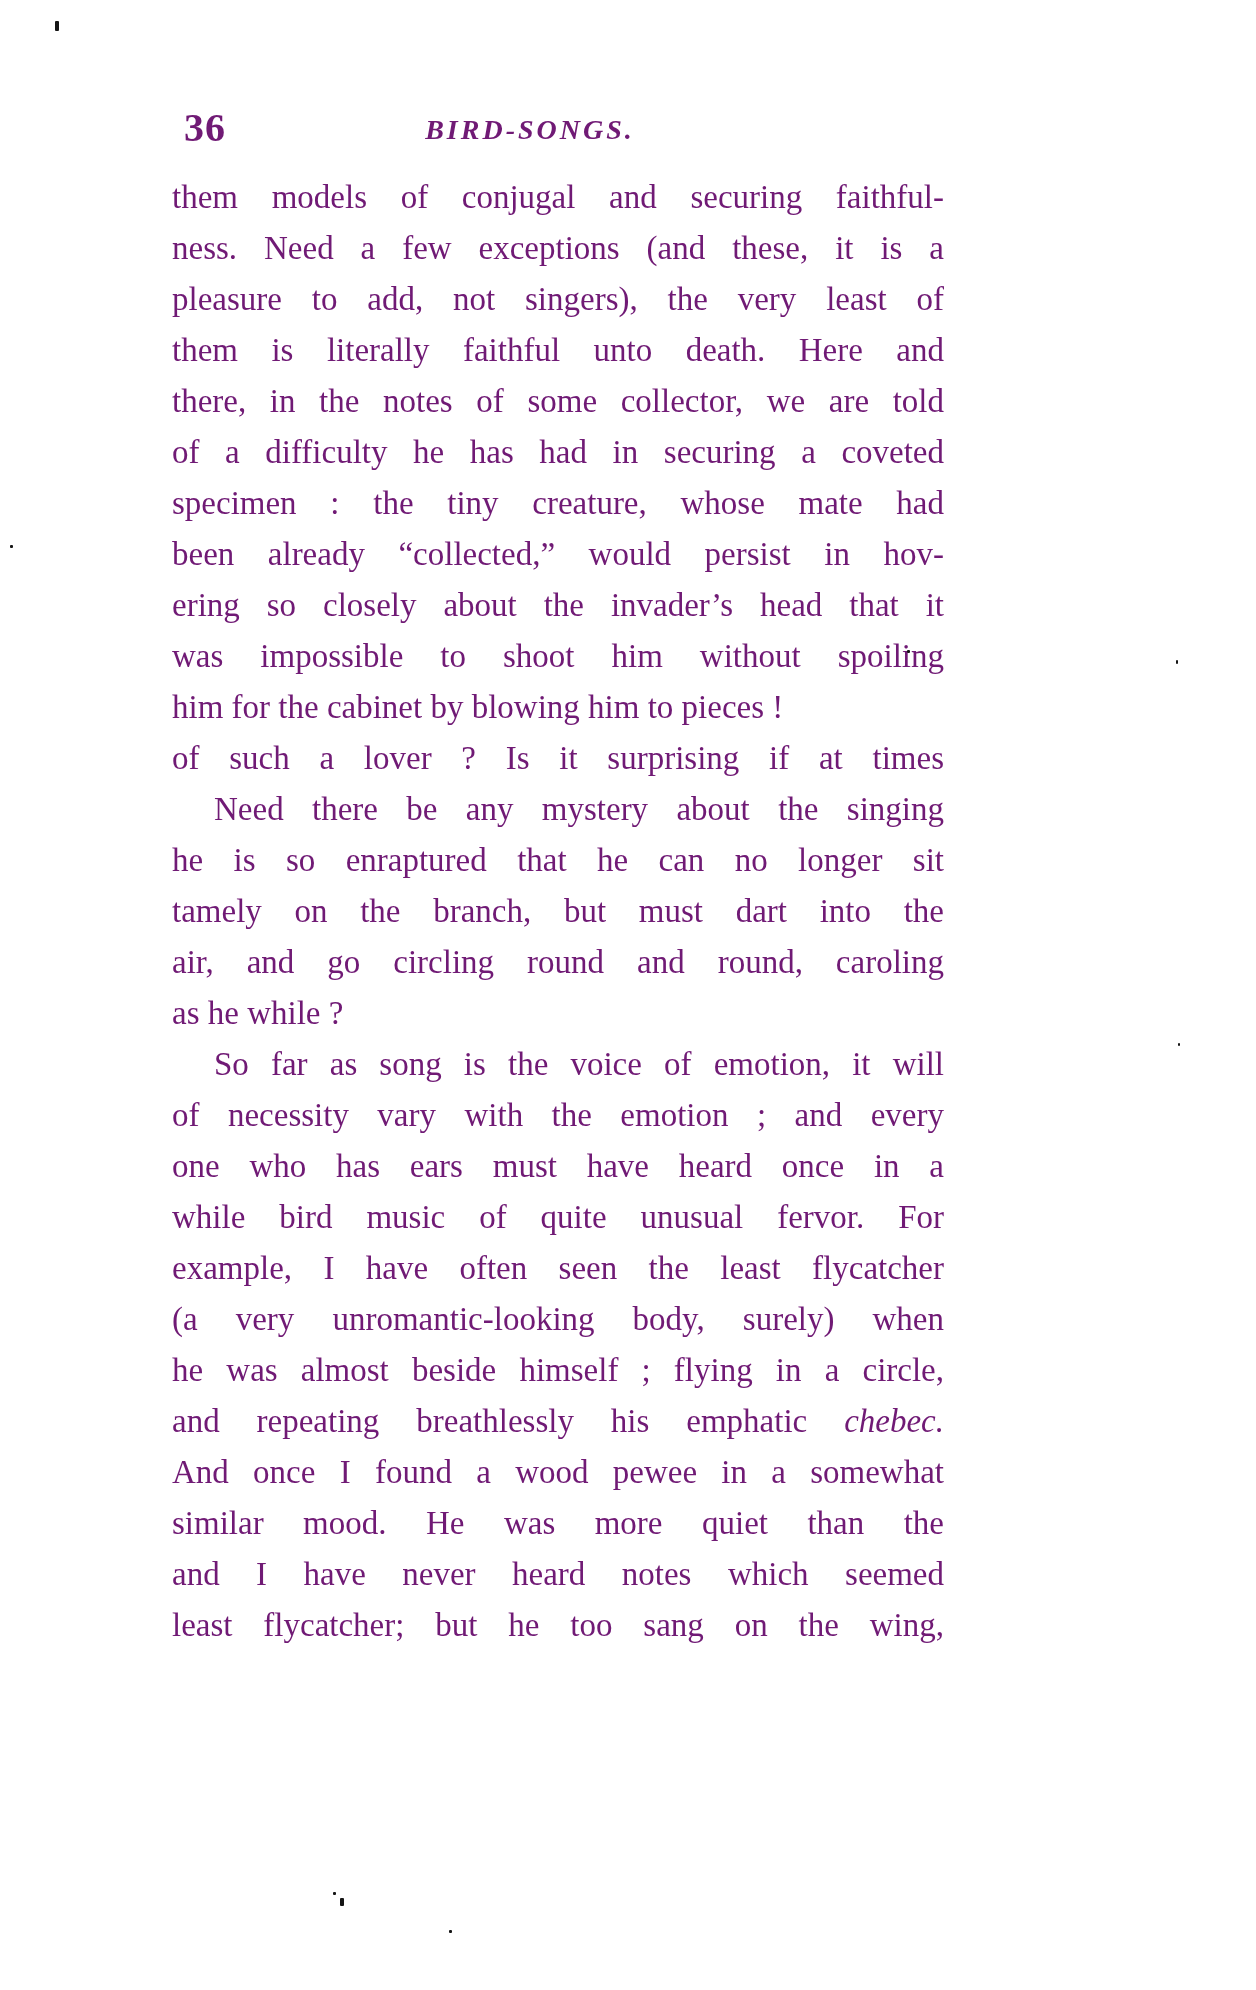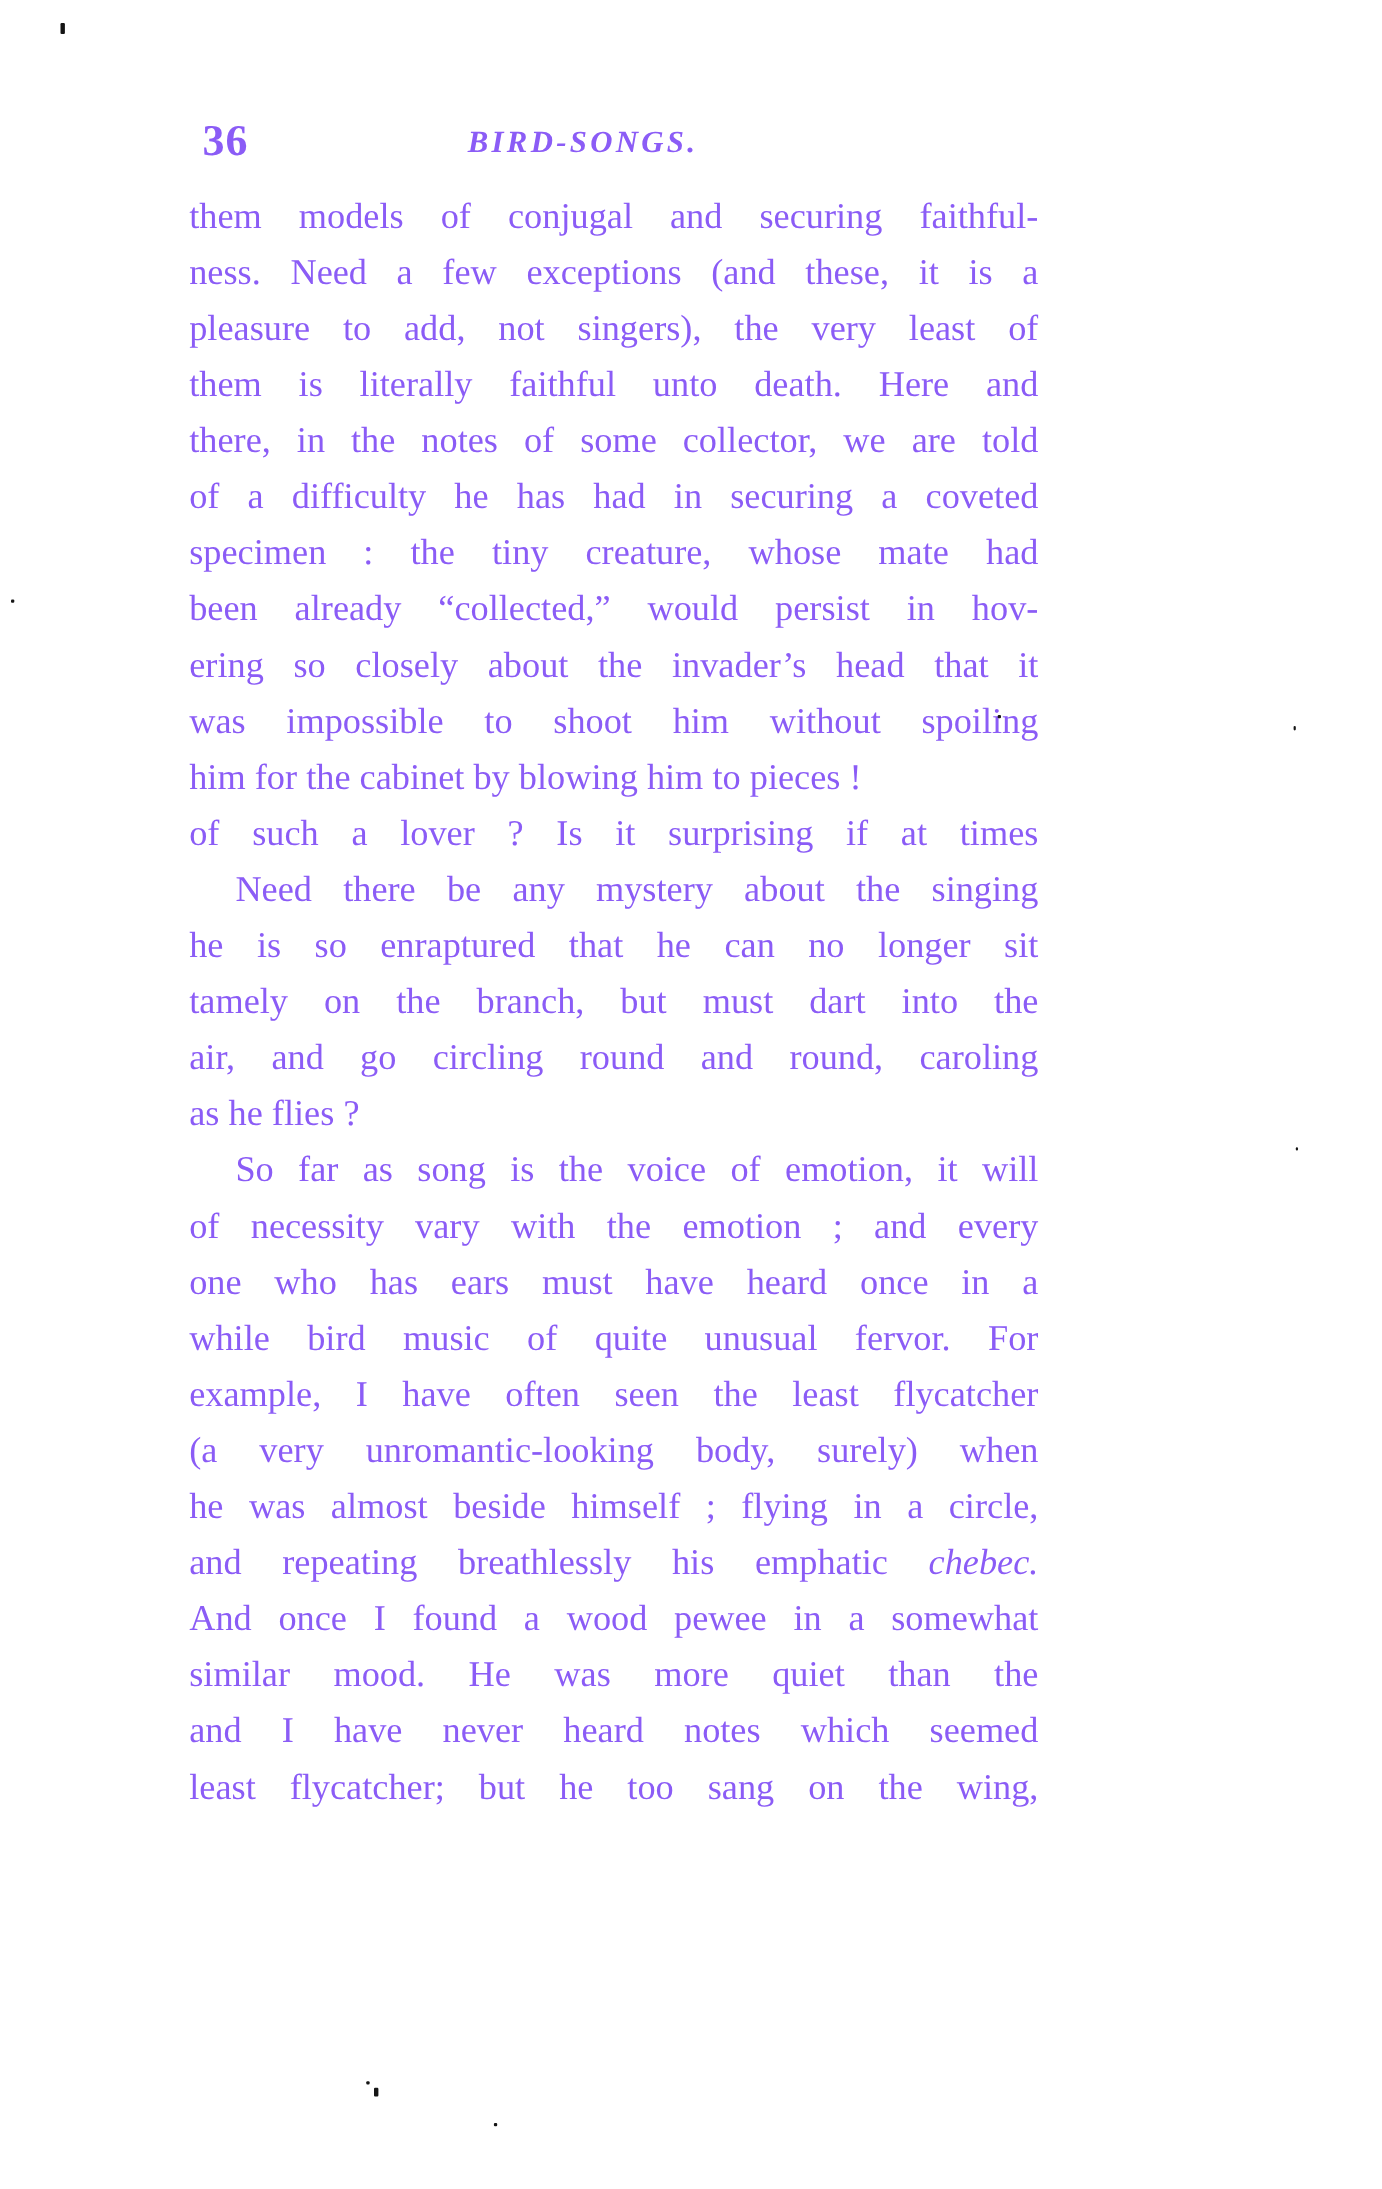--- a/index.html
+++ b/index.html
@@ -5,21 +5,21 @@
   html, body {
     margin: 0;
     padding: 0;
     background: #ffffff;
   }
   #page {
     position: relative;
     width: 1256px;
     height: 1990px;
     background: #ffffff;
-    color: #8b5cf6;
+    color: #701a75;
     font-family: "Liberation Serif", "DejaVu Serif", serif;
     overflow: hidden;
   }
   
   #header {
     position: absolute;
     left: 172px;
     top: 104px;
     width: 772px;
     height: 52px;
@@ -98,21 +98,21 @@
         <div class="line just"><span>ering so closely about the invader’s head that it</span></div>
         <div class="line just"><span>was impossible to shoot him without spoiling</span></div>
         <div class="line"><span>him for the cabinet by blowing him to pieces !</span></div>
       </div>
       <div class="paragraph">
         <div class="line just"><span>of such a lover ?  Is it surprising if at times</span></div>
         <div class="line just indent"><span>Need there be any mystery about the singing</span></div>
         <div class="line just"><span>he is so enraptured that he can no longer sit</span></div>
         <div class="line just"><span>tamely on the branch, but must dart into the</span></div>
         <div class="line just"><span>air, and go circling round and round, caroling</span></div>
-        <div class="line"><span>as he flies ?</span></div>
+        <div class="line"><span>as he while ?</span></div>
       </div>
       <div class="paragraph">
         <div class="line just indent"><span>So far as song is the voice of emotion, it will</span></div>
         <div class="line just"><span>of necessity vary with the emotion ; and every</span></div>
         <div class="line just"><span>one who has ears must have heard once in a</span></div>
         <div class="line just"><span>while bird music of quite unusual fervor.  For</span></div>
         <div class="line just"><span>example, I have often seen the least flycatcher</span></div>
         <div class="line just"><span>(a very unromantic-looking body, surely) when</span></div>
         <div class="line just"><span>he was almost beside himself ; flying in a circle,</span></div>
         <div class="line just"><span>and repeating breathlessly his emphatic </span><i>chebec.</i></div>

